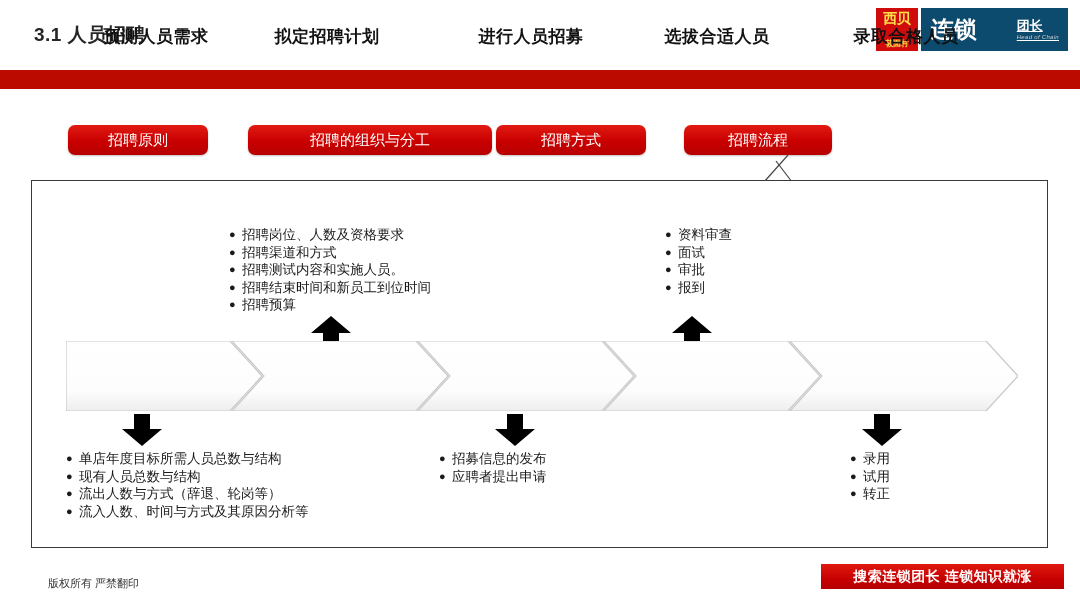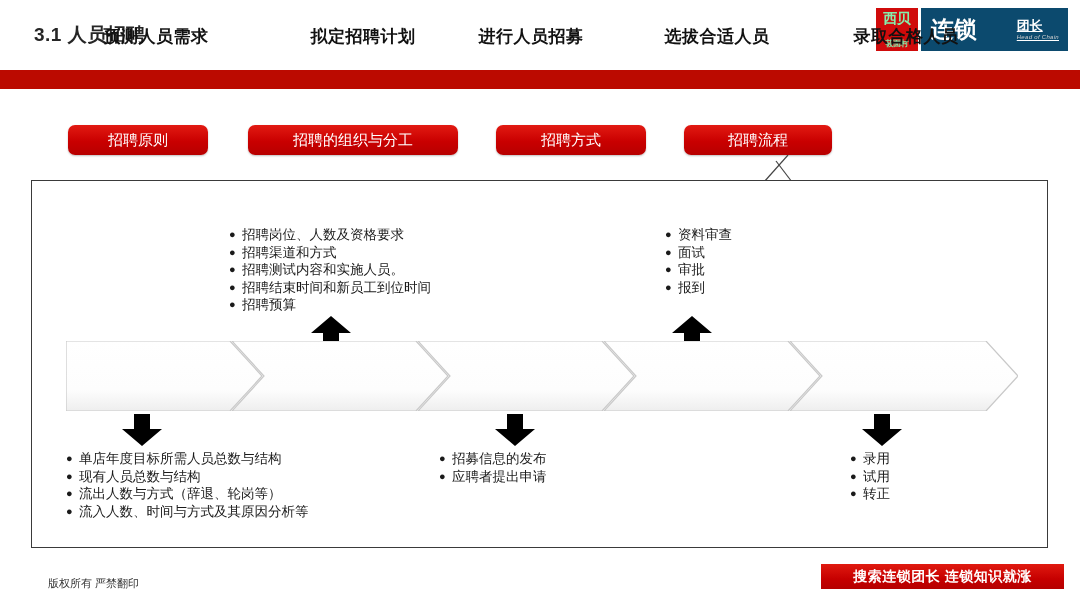--- a/index.html
+++ b/index.html
@@ -40,21 +40,21 @@
     right: 12px;
     top: 8px;
     display: flex;
     align-items: stretch;
     height: 43px;
   }
   .logo-mark {
     width: 42px;
     height: 43px;
     background: #d00b0b;
-    color: #86efac;
+    color: #fde047;
     display: flex;
     flex-direction: column;
     align-items: center;
     justify-content: center;
     line-height: 1.05;
     box-sizing: border-box;
     padding: 2px 0;
   }
   .logo-mark .lm-top {
     font-size: 14px;
@@ -112,21 +112,21 @@
     background: linear-gradient(180deg, #e21a12 0%, #c90000 55%, #b70000 100%);
     color: #ffffff;
     font-size: 15px;
     display: flex;
     align-items: center;
     justify-content: center;
     box-shadow: 0 1px 2px rgba(0,0,0,0.25);
     box-sizing: border-box;
   }
   #pill-0 { left: 68px;  width: 140px; }
-  #pill-1 { left: 248px; width: 210px; }
+  #pill-1 { left: 248px; width: 244px; }
   #pill-2 { left: 496px; width: 150px; }
   #pill-3 { left: 684px; width: 148px; }
 
   
   #pill-connector {
     position: absolute;
     left: 762px;
     top: 155px;
     width: 36px;
     height: 28px;
@@ -319,21 +319,21 @@
   <path d="M166,0 L350,0 L382,35 L350,70 L166,70 L198,35 Z" fill="url(#chevFill)" stroke="#c9c9c9" stroke-width="1.2"></path>
 
   <path d="M352,0 L536,0 L568,35 L536,70 L352,70 L384,35 Z" fill="url(#chevFill)" stroke="#c9c9c9" stroke-width="1.2"></path>
 
   <path d="M538,0 L722,0 L754,35 L722,70 L538,70 L570,35 Z" fill="url(#chevFill)" stroke="#c9c9c9" stroke-width="1.2"></path>
 
   <path d="M724,0 L920,0 L952,35 L920,70 L724,70 L756,35 Z" fill="url(#chevFill)" stroke="#c9c9c9" stroke-width="1.2"></path>
 </svg>
 
 <div class="chev-label" style="left:66px;  width:180px;">预测人员需求</div>
-<div class="chev-label" style="left:268px; width:190px;">拟定招聘计划</div>
+<div class="chev-label" style="left:232px; width:190px;">拟定招聘计划</div>
 <div class="chev-label" style="left:436px; width:190px;">进行人员招募</div>
 <div class="chev-label" style="left:622px; width:190px;">选拔合适人员</div>
 <div class="chev-label" style="left:808px; width:196px;">录取合格人员</div>
 
 <svg class="arrow" style="left:122px; top:414px;" width="40" height="32" viewBox="0 0 40 32" xmlns="http://www.w3.org/2000/svg">
   <polygon points="20,32 0,15 12,15 12,0 28,0 28,15 40,15" fill="#000000"></polygon>
 </svg>
 <svg class="arrow" style="left:495px; top:414px;" width="40" height="32" viewBox="0 0 40 32" xmlns="http://www.w3.org/2000/svg">
   <polygon points="20,32 0,15 12,15 12,0 28,0 28,15 40,15" fill="#000000"></polygon>
 </svg>

